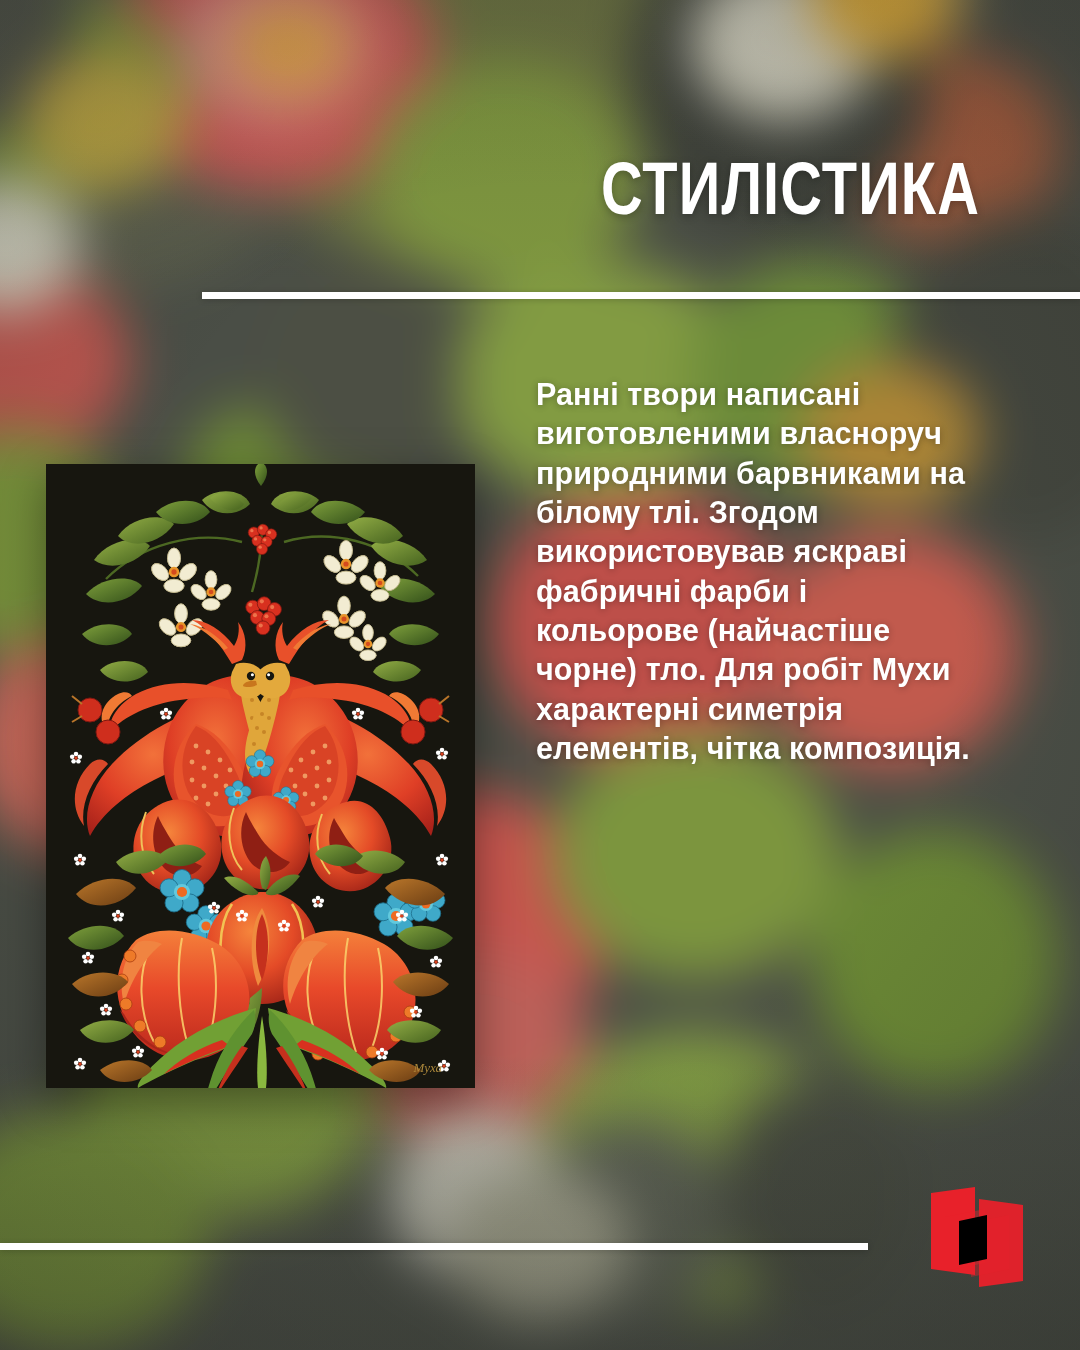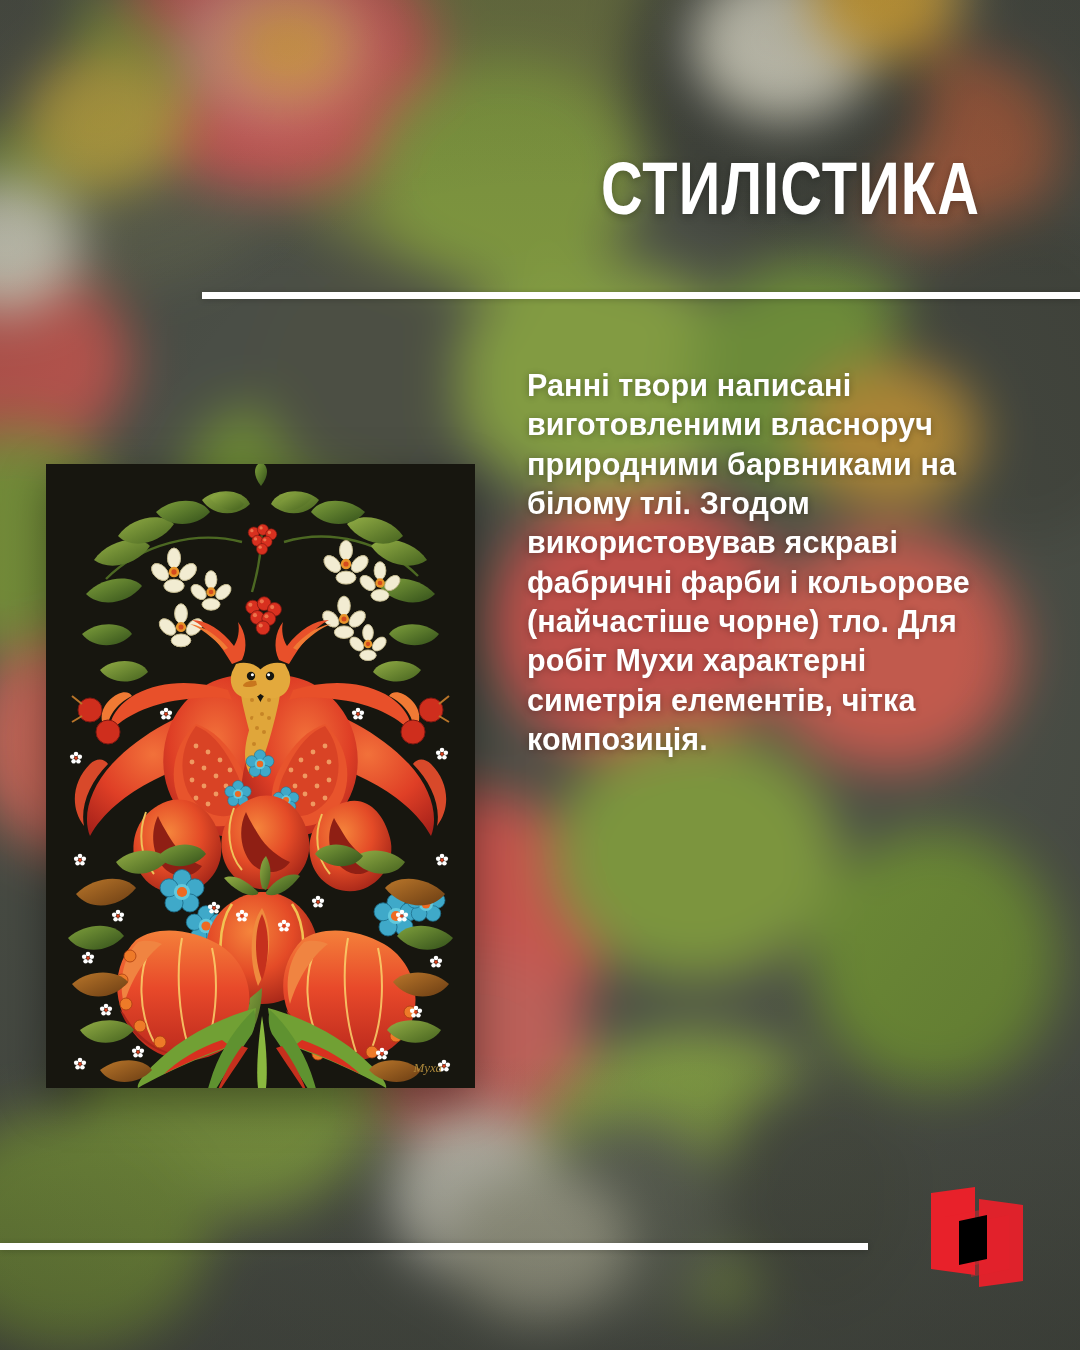--- a/index.html
+++ b/index.html
@@ -59,21 +59,21 @@
     background:#1b1a16;
   }
   #artwork-frame svg{display:block;width:100%;height:100%;}
 
   
   #copy{
     position:absolute;
     left:527px;top:366px;
     width:452px;
   }
-  #copy p{margin:0;color:#ffffff;text-shadow:0 1px 7px rgba(0,0,0,.30);}
+  #copy p{margin:9px;color:#ffffff;text-shadow:0 1px 7px rgba(0,0,0,.30);}
   #para-1{
     font-size:30.5px;line-height:1.29;font-weight:700;letter-spacing:.1px;
   }
   #para-2{
     font-size:30.5px;line-height:1.29;font-weight:400;letter-spacing:.1px;
     margin-top:40px;
   }
 
   
   #logo{position:absolute;left:925px;top:1183px;width:104px;height:104px;}

